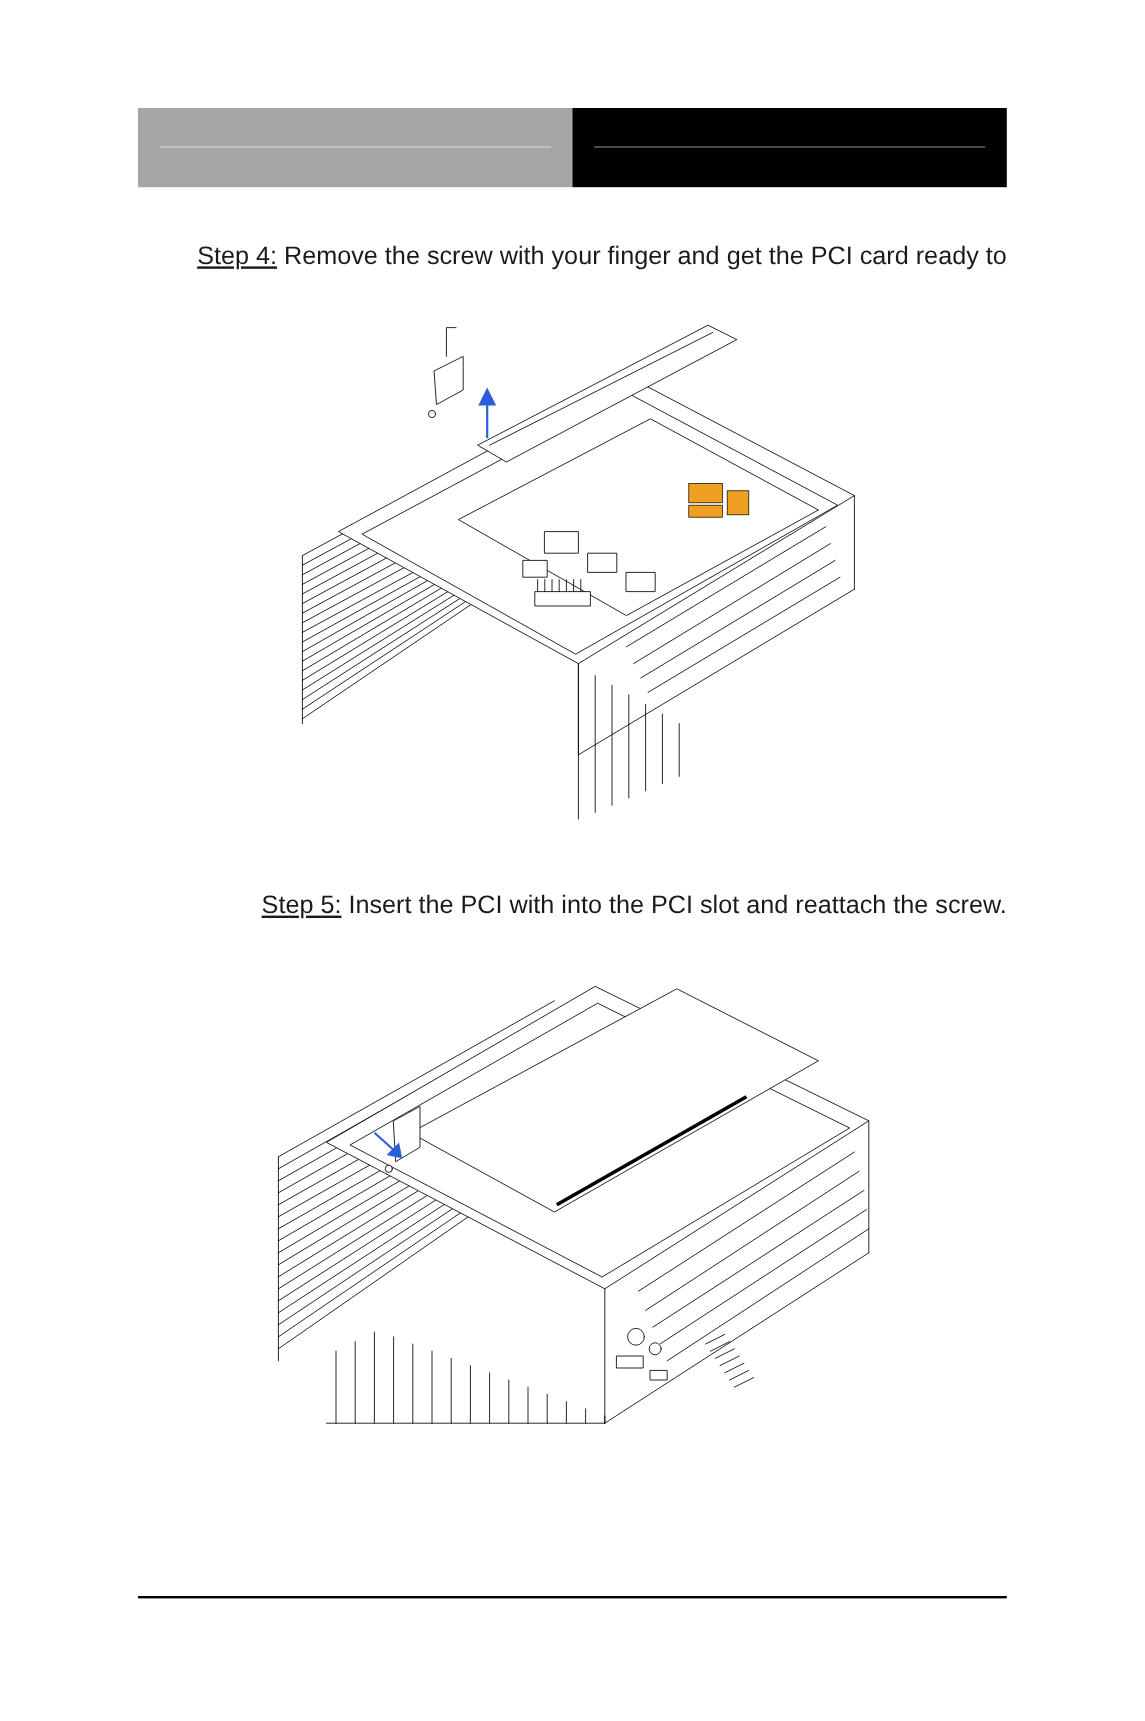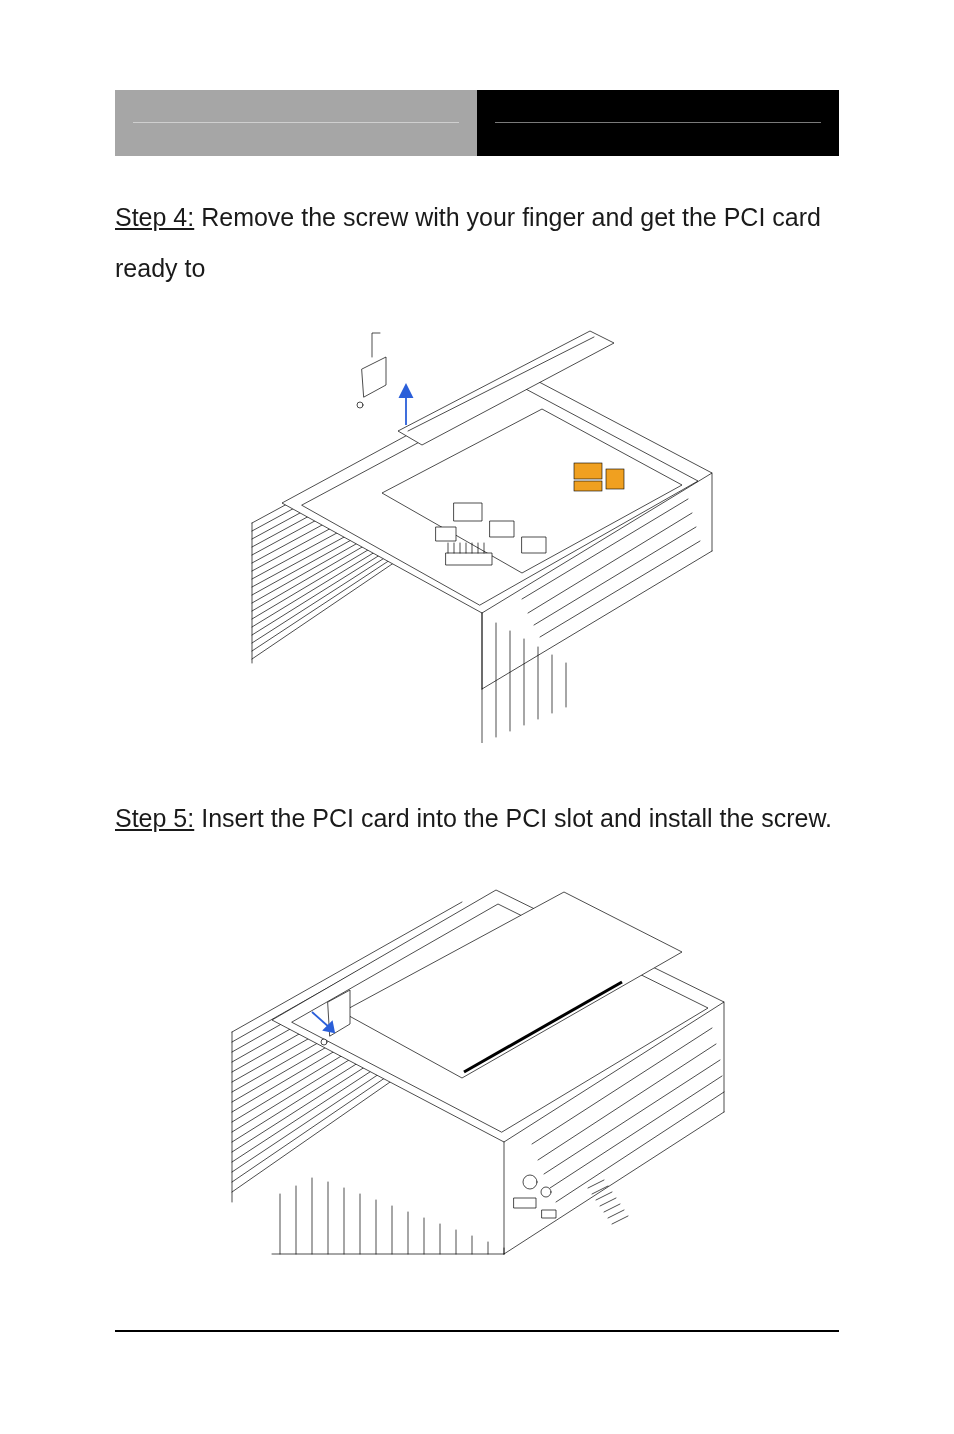--- a/index.html
+++ b/index.html
@@ -42,24 +42,25 @@
   .header-right::after {
     content: "";
     position: absolute;
     left: 18px;
     right: 18px;
     top: 32px;
     height: 1px;
     background: #7a7a7a;
   }
   .para {
-    font-size: 25px;
+    font-size: 21px;
     color: #1a1a1a;
     line-height: 2.05;
     margin-bottom: 18px;
+    text-align: right;
   }
   .step-label {
     text-decoration: underline;
   }
   .figure-wrap {
     width: 100%;
     display: flex;
     justify-content: center;
     margin: 10px 0 50px 0;
   }
@@ -175,21 +176,21 @@
       </g>
 
       <g class="chassis-stroke">
         <path d="M260 300 L260 430"></path>
         <path d="M274 310 L274 424 M288 318 L288 418 M302 326 L302 412 M316 334 L316 406 M330 342 L330 400 M344 350 L344 394"></path>
       </g>
     </svg>
   </div>
 
   <p class="para">
-    <span class="step-label">Step 5:</span><span>  Insert the PCI card into the PCI slot and install the screw.</span>
+    <span class="step-label">Step 5:</span><span>  Insert the PCI with into the PCI slot and reattach the screw.</span>
   </p>
 
   <div class="figure-wrap" style="margin-bottom:0">
     <svg class="fig" width="530" height="400" viewBox="0 0 530 400" role="img" aria-label="Isometric line drawing of the same chassis at a lower angle with a full-length PCI expansion card seated in the riser slot. The bracket screw location is indicated. Front panel shows power button, LEDs and I/O; side shows cooling fins.">
 
       <g class="chassis-stroke">
         <path d="M20 170 L250 40"></path>
         <path d="M20 170 L20 340"></path>
         <path d="M20 180 L246 52 M20 190 L246 62 M20 200 L246 72 M20 210 L246 82 M20 220 L246 92 M20 230 L244 102 M20 240 L240 112 M20 250 L236 122 M20 260 L232 132 M20 270 L228 142 M20 280 L224 152 M20 290 L220 162 M20 300 L216 172 M20 310 L212 182 M20 320 L208 192 M20 330 L204 202"></path>
       </g>

